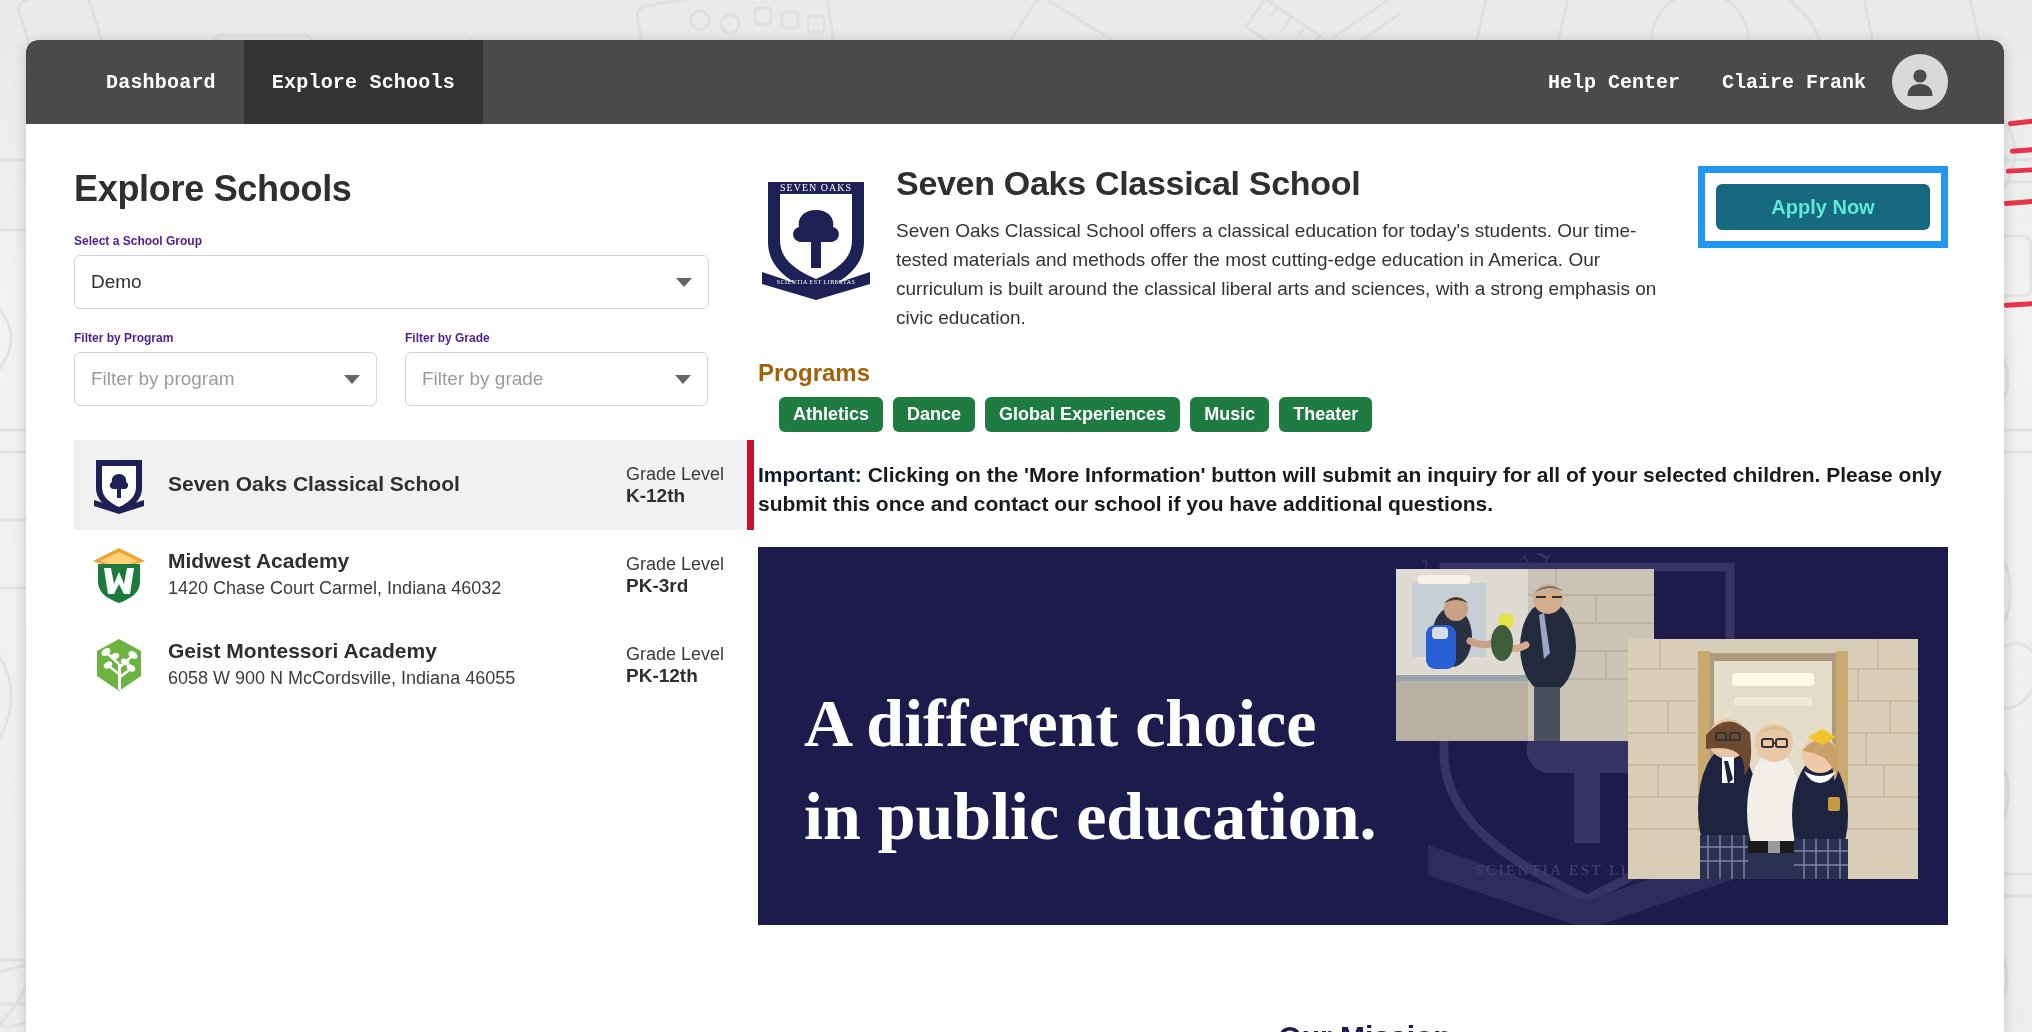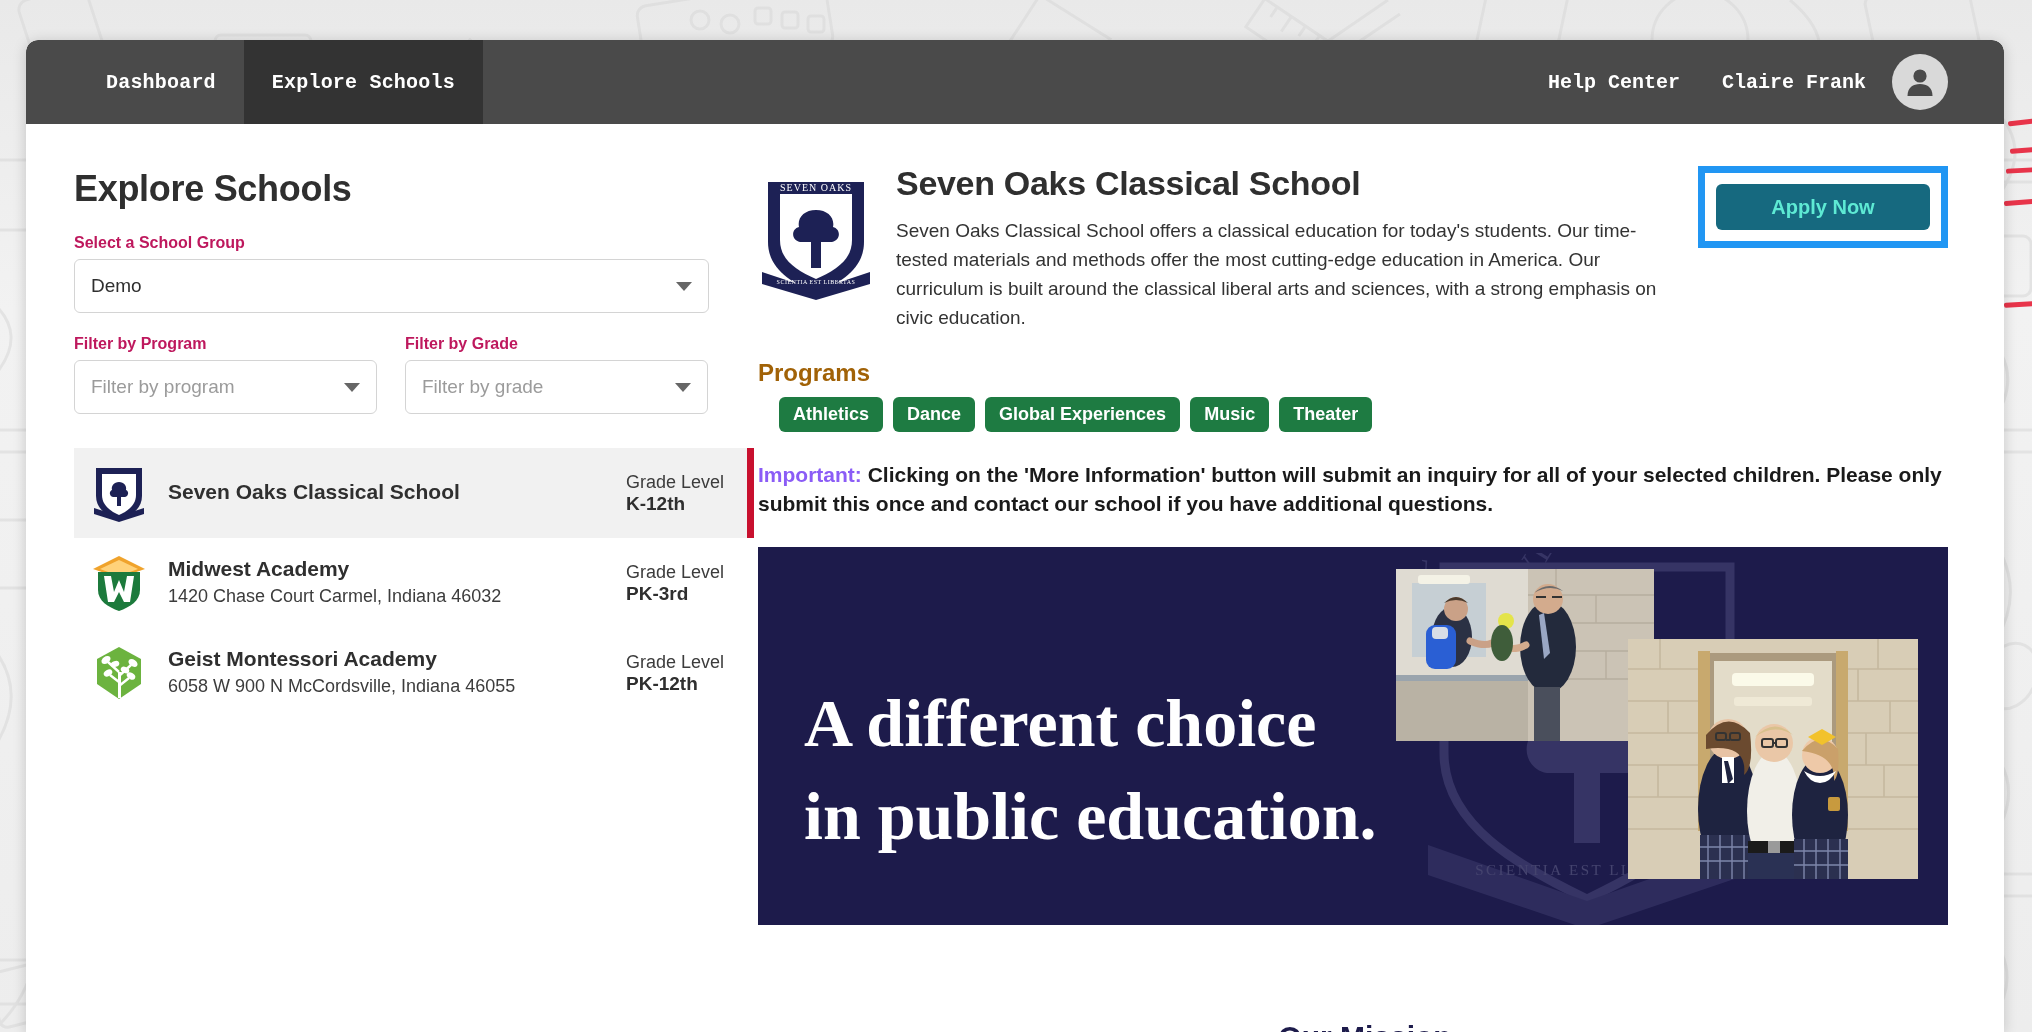--- a/index.html
+++ b/index.html
@@ -102,23 +102,23 @@
     flex: 0 0 700px;
   }
   #page-title {
     font-size: 36px;
     font-weight: bold;
     color: #2f2f2f;
     letter-spacing: -.3px;
     margin-bottom: 24px;
   }
   .field-label {
-    font-size: 16px;
-    font-weight: bold;
-    color: #be185d;
+    font-size: 12px;
+    font-weight: bold;
+    color: #4c1d95;
     margin-bottom: 7px;
   }
   .select-box {
     height: 54px;
     border: 1px solid #d4d4d4;
     border-radius: 6px;
     background: #ffffff;
     display: flex;
     align-items: center;
     padding: 0 16px;
@@ -255,21 +255,21 @@
 
   
   #important-notice {
     margin-top: 28px;
     font-size: 21px;
     font-weight: bold;
     line-height: 1.42;
     color: #1a1a1a;
     max-width: 1280px;
   }
-  #important-notice .imp-word { color: #8b5cf6; }
+  #important-notice .imp-word { color: #0f172a; }
 
   
   #banner {
     margin-top: 28px;
     height: 378px;
     background: #1d1b4b;
     position: relative;
     overflow: hidden;
     max-width: 1268px;
   }

